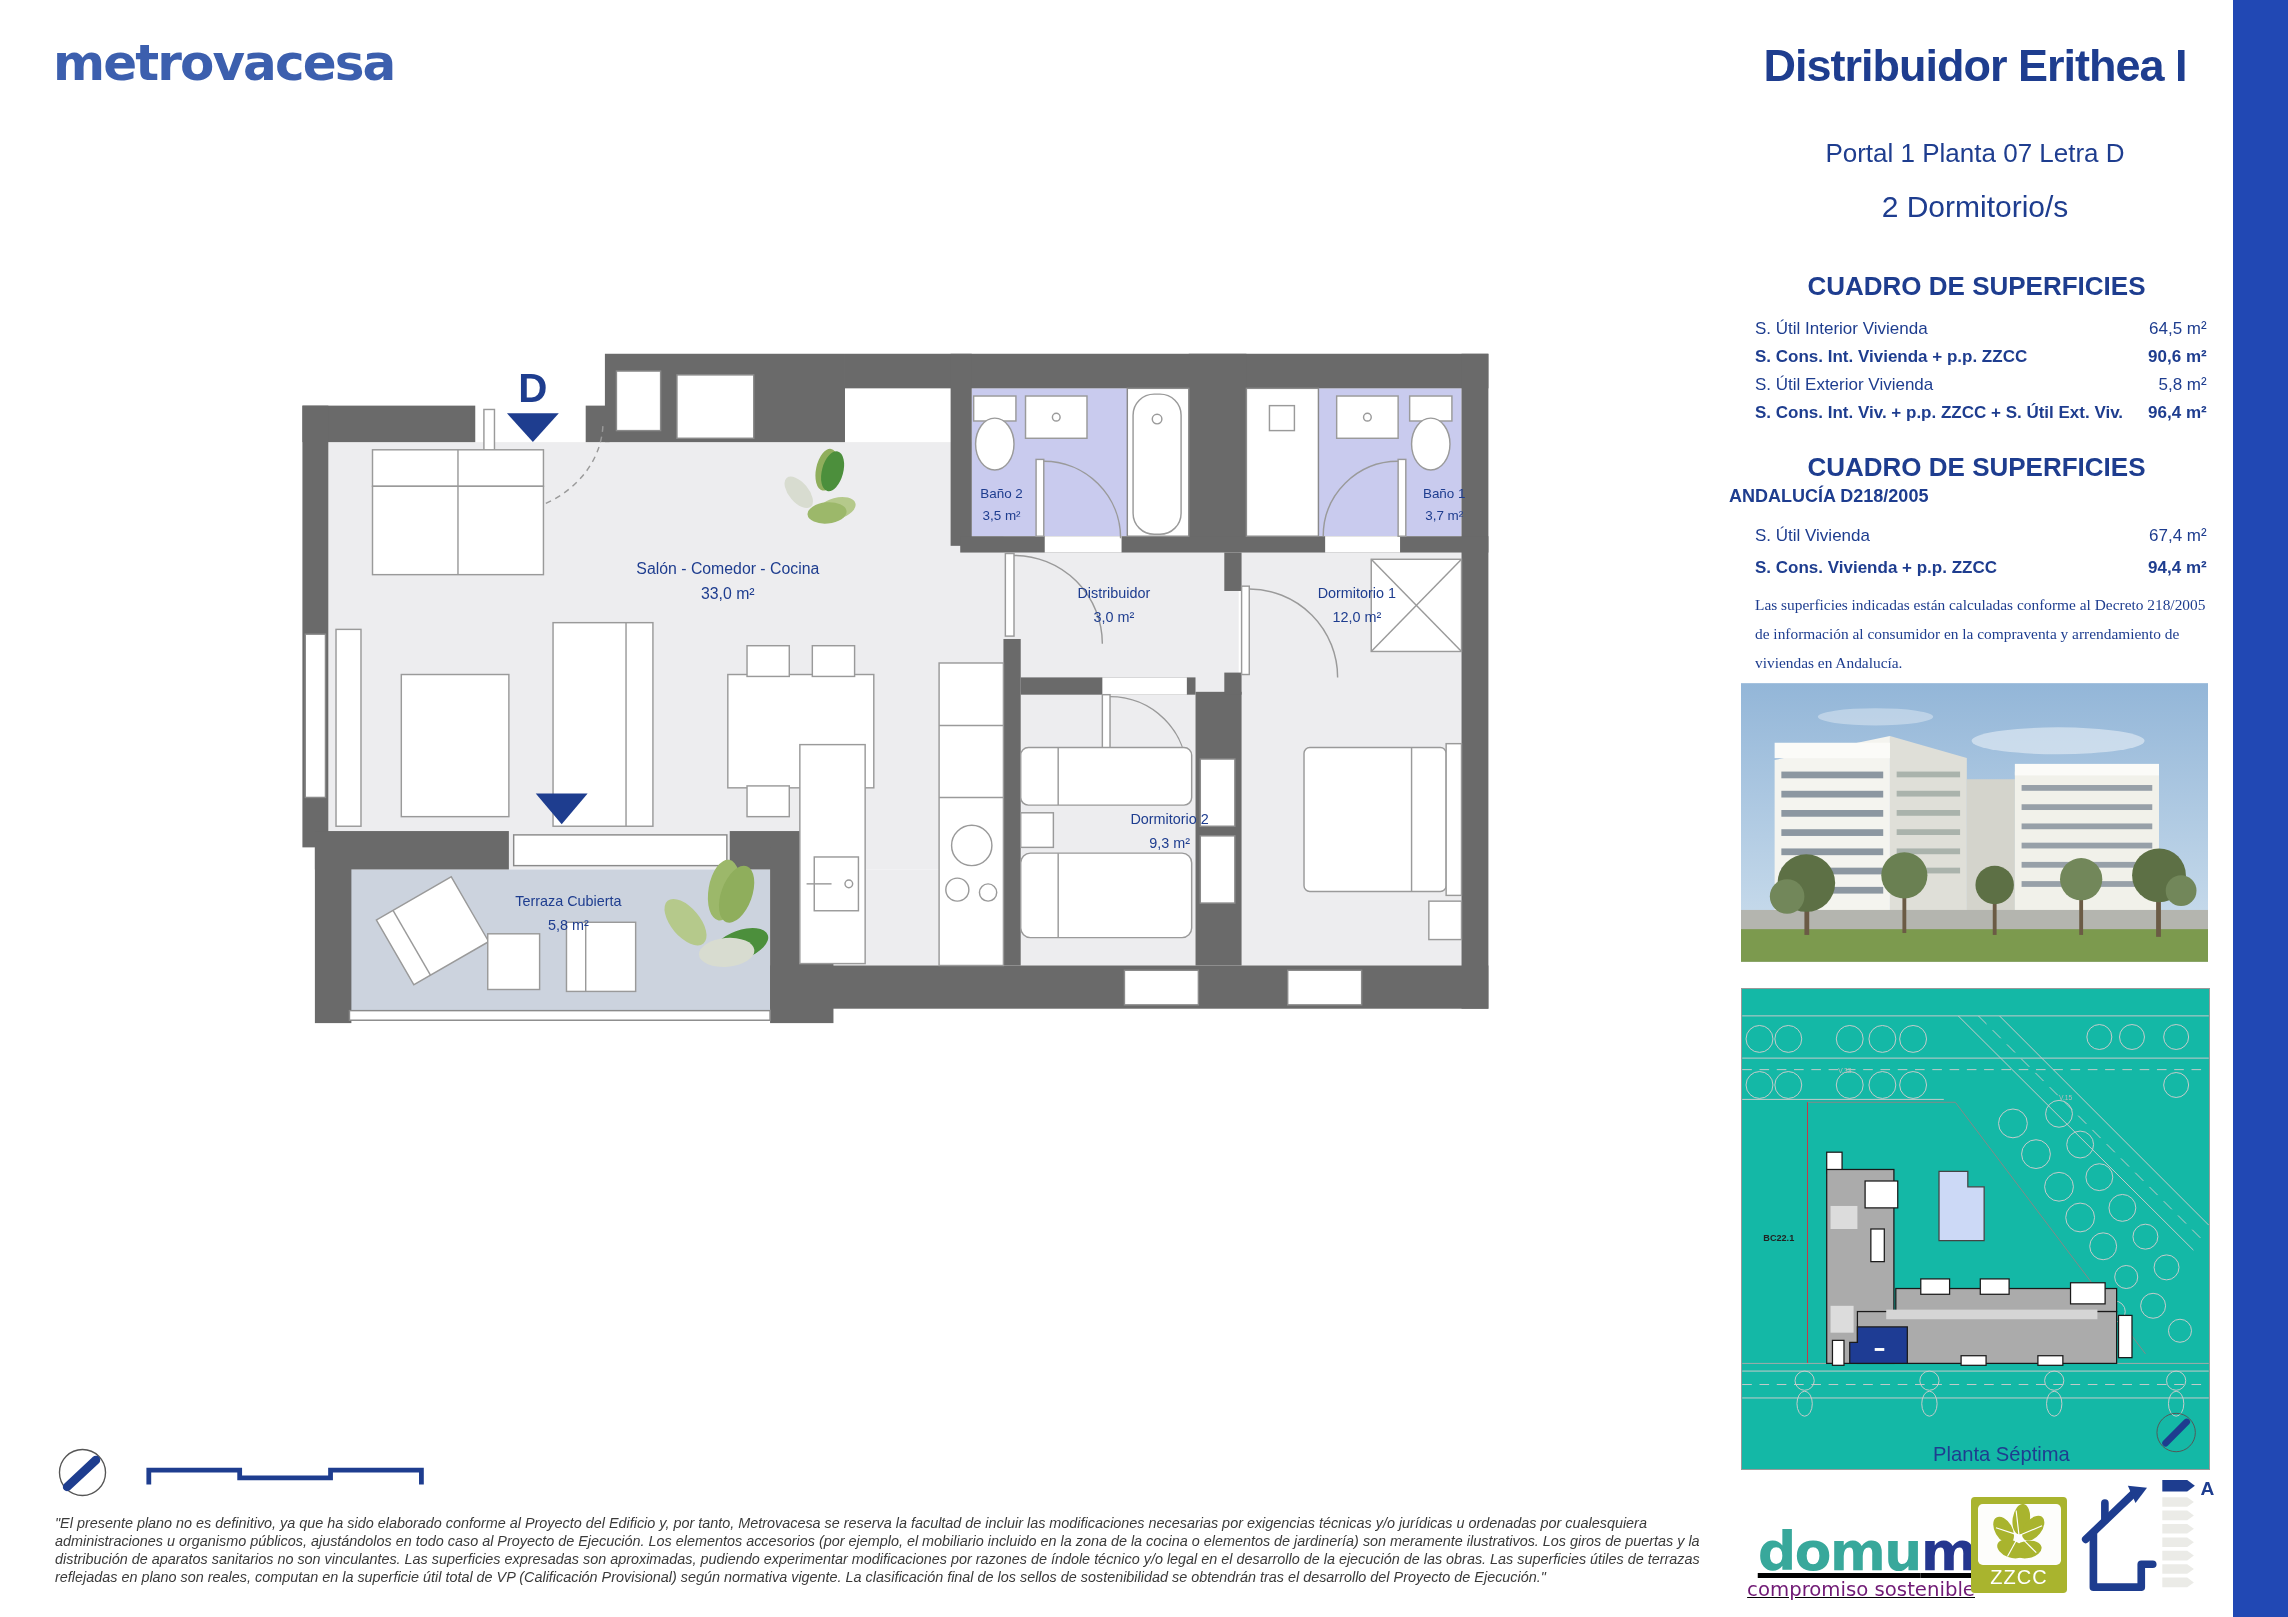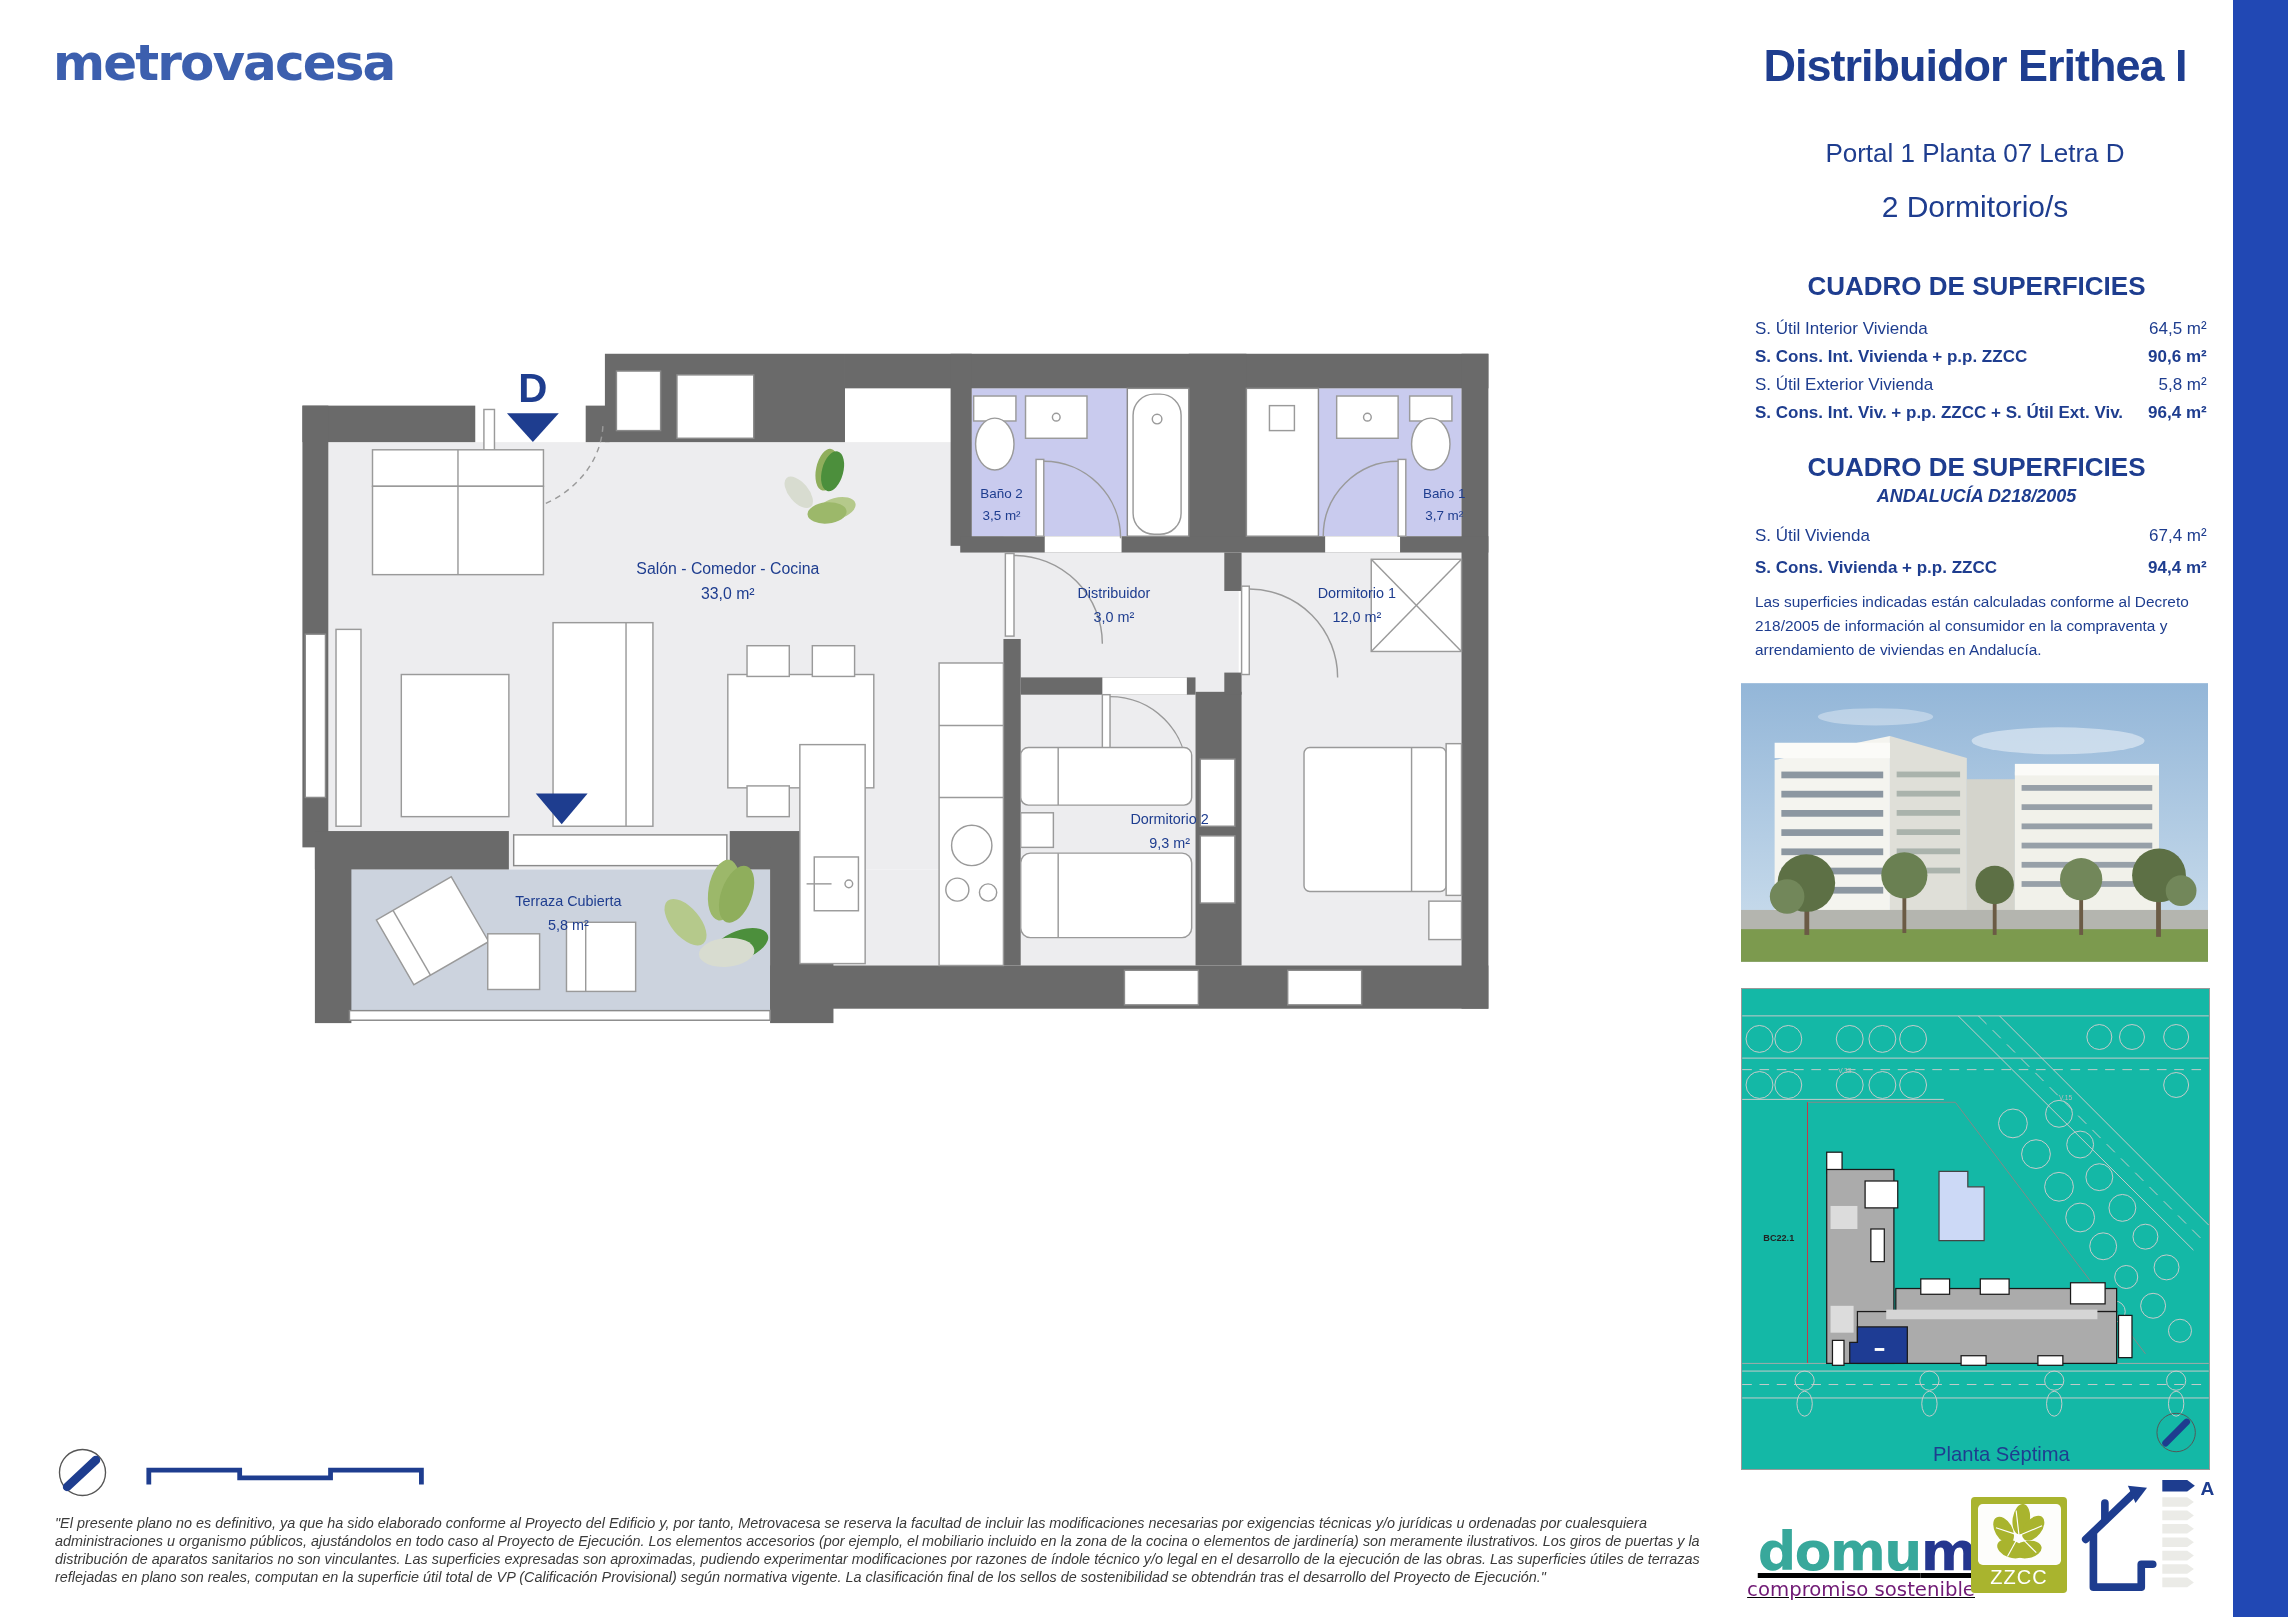--- a/index.html
+++ b/index.html
@@ -10,24 +10,24 @@
   
   .bluebar{right:0;top:0;width:55px;height:1618px;background:#2148b4;}
   
   .titleblock{left:1725px;top:0;width:500px;text-align:center;color:#1e3d8f;}
   .h-title{margin-top:40px;font-size:45px;font-weight:bold;letter-spacing:-1px;}
   .h-sub{margin-top:46px;font-size:26px;}
   .h-bed{margin-top:21px;font-size:30px;}
   
   .stable{left:1729px;width:495px;color:#1e3d8f;}
   .stable .stitle{text-align:center;font-size:26px;font-weight:bold;letter-spacing:0px;}
-  .stable .ssub{text-align:center;font-size:18px;font-weight:bold;margin-top:2.9px;font-style:italic;}
+  .stable .ssub{text-align:left;font-size:18px;font-weight:bold;margin-top:2.9px;}
   .srow{display:flex;justify-content:space-between;font-size:17px;padding:0 17.3px 0 26px;height:28px;align-items:center;}
   .srow.bold{font-weight:bold;}
-  .snote{font-size:15.4px;line-height:24px;padding:5.8px 17.3px 0 26px;text-align:left;}
+  .snote{font-size:15.4px;line-height:29px;padding:5.8px 17.3px 0 26px;text-align:left;font-family:Liberation Serif, serif;}
   .rows{margin-top:13.4px;}
   
   .photo{left:1741px;top:682px;width:467px;height:281px;}
   .siteplan{left:1741px;top:988px;width:467px;height:480px;border:1px solid #999;background:#14b8a6;}
   
   .disclaimer{left:55px;top:1514px;width:1647px;font-size:14.4px;line-height:18px;font-style:italic;color:#3a3a3a;}
   .domum{left:1744px;top:1526px;width:231px;text-align:right;font-family:"DejaVu Sans",sans-serif;text-decoration:underline;}
   .domum .word{font-size:54px;font-weight:bold;letter-spacing:-1.9px;line-height:52px;}
   .domum .teal{color:#38a89b;}
   .domum .navy{color:#24368f;}

